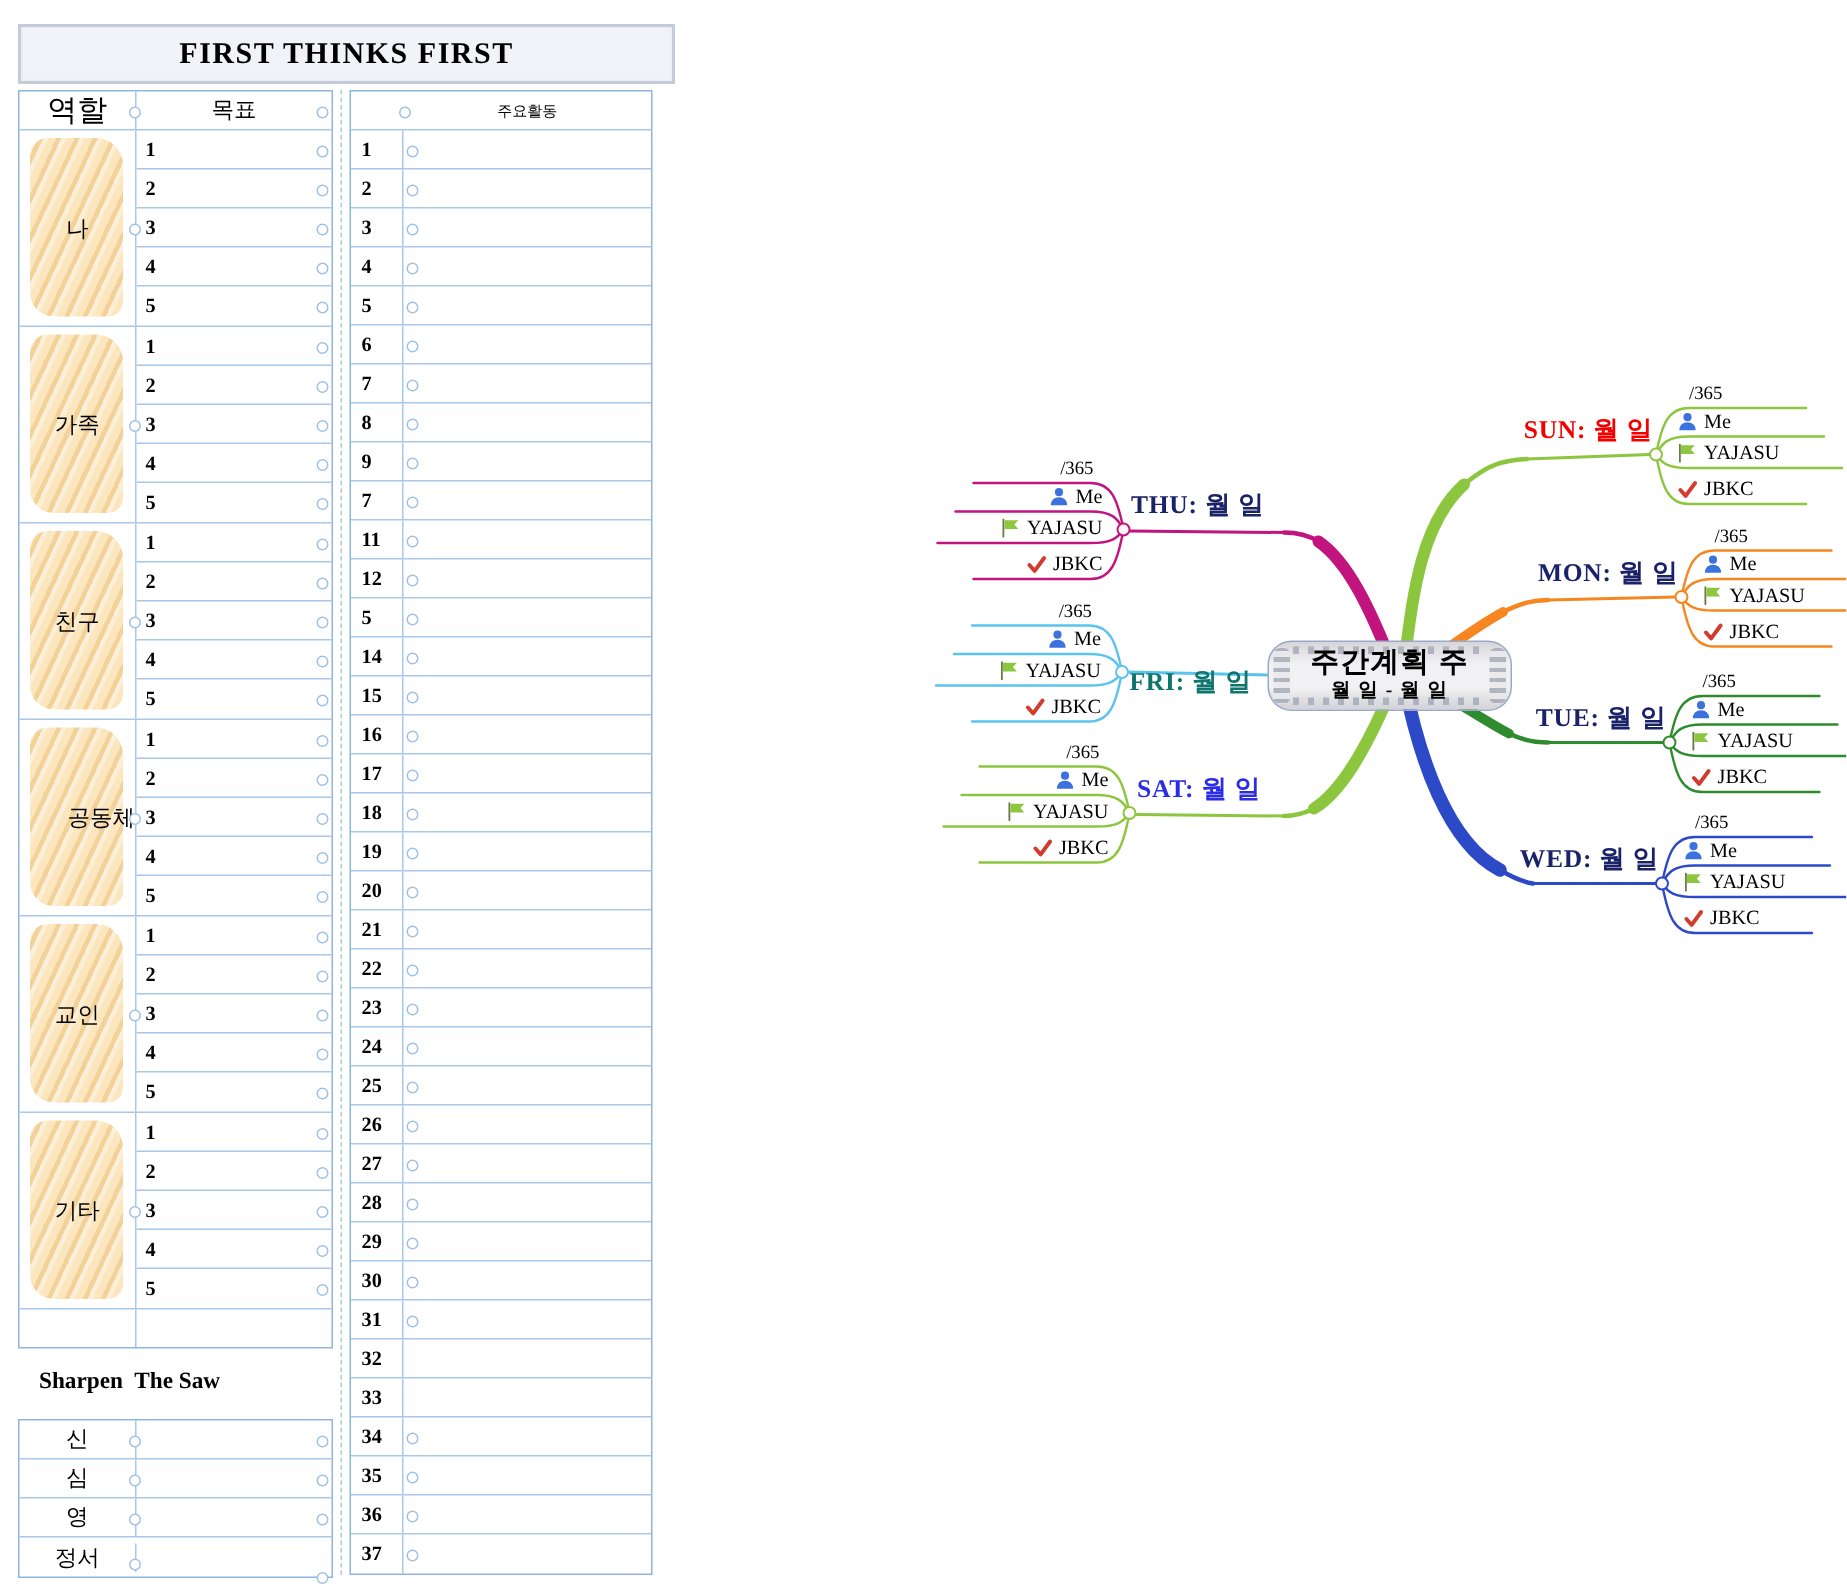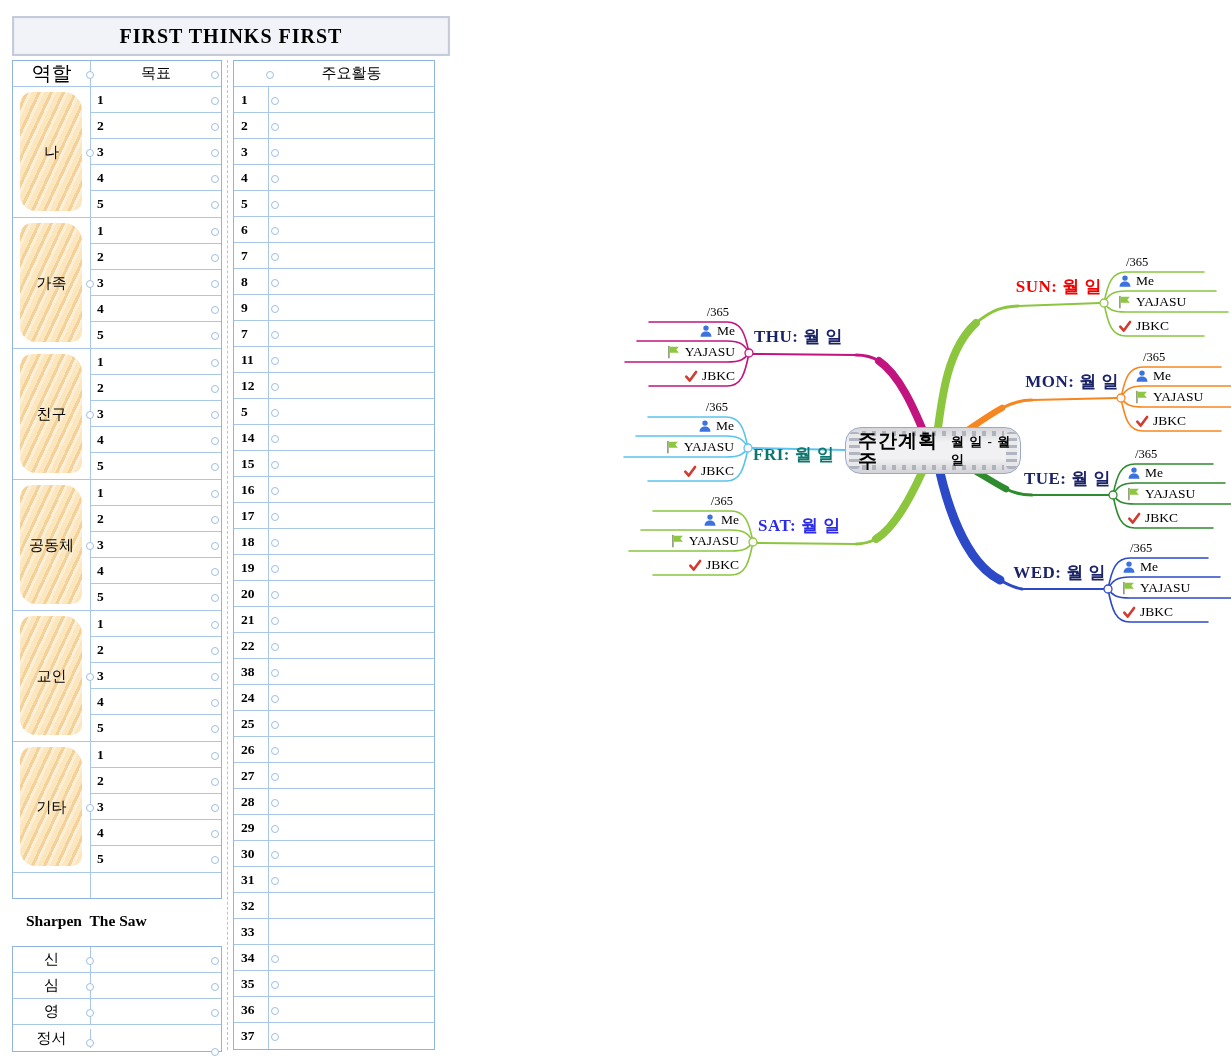--- a/index.html
+++ b/index.html
@@ -44,36 +44,36 @@
   .bt-row.last{border-bottom:none;align-items:center;}
   .bt-label{width:78px;box-sizing:border-box;border-right:1px solid #A9C7E8;position:relative;
     display:flex;align-items:center;justify-content:center;font-size:15px;}
   .bt-content{flex:1;position:relative;}
 
   #divider{position:absolute;left:227px;top:60px;height:990px;width:0;border-left:1px dashed #A9C7E8;}
 
   #right-table{position:absolute;left:233px;top:60px;width:202px;box-sizing:border-box;
     border:1px solid #8FB5DE;background:#fff;}
   .rt-header{height:26px;box-sizing:border-box;border-bottom:1px solid #A9C7E8;position:relative;
-    display:flex;align-items:center;justify-content:center;padding-left:35px;font-size:15px;}
+    display:flex;align-items:center;justify-content:center;padding-left:35px;font-size:10px;}
   .rt-row{display:flex;height:26px;box-sizing:border-box;border-bottom:1px solid #A9C7E8;position:relative;}
   .rt-row.last{border-bottom:none;}
   .rt-num{width:35px;box-sizing:border-box;border-right:1px solid #A9C7E8;
     display:flex;align-items:center;padding-left:7px;font-weight:bold;font-size:13.5px;}
   .rt-cell{flex:1;}
 
   .marker{position:absolute;width:6px;height:6px;border:1px solid #9FC0E4;border-radius:50%;
     background:#fff;z-index:4;}
 
   
   #map-lines{position:absolute;left:0;top:0;z-index:1;}
-  #center-node{position:absolute;left:845px;top:427px;width:176px;height:47px;box-sizing:border-box;z-index:2;
+  #center-node{position:absolute;left:845px;top:427px;width:163px;height:47px;box-sizing:border-box;z-index:2;
     border:1.5px solid #9BA9C9;border-radius:16px;
     background:linear-gradient(180deg,#D6D6DA,#F1F1F3 32%,#F1F1F3 68%,#D2D2D7);
-    display:flex;flex-direction:row;align-items:center;justify-content:center;padding-left:12px;}
+    display:flex;flex-direction:column;align-items:center;justify-content:center;}
   #center-node::before,#center-node::after{content:"";position:absolute;left:16px;right:16px;height:5px;
     background:repeating-linear-gradient(90deg,#9FA4B0 0 4px,transparent 4px 10px);opacity:.75;}
   #center-node::before{top:3px;} #center-node::after{bottom:3px;}
   .curl{position:absolute;top:4px;bottom:4px;width:11px;border-radius:4px;opacity:.85;
     background:repeating-linear-gradient(0deg,#A6ABB7 0 3px,#E9E9EB 3px 7px);}
   .curl-l{left:3px;} .curl-r{right:3px;}
   .cn-title{position:relative;z-index:1;font-weight:bold;font-size:19px;line-height:1.05;letter-spacing:1px;}
   .cn-sub{position:relative;z-index:1;font-weight:bold;font-size:13px;letter-spacing:1px;}
 
   .mm-day{position:absolute;z-index:3;font-weight:bold;font-size:17px;white-space:nowrap;letter-spacing:.5px;}
@@ -182,21 +182,21 @@
             <span>4</span>
             <span class="marker" style="right: 2px; top: 10px;"></span>
           </div>
           <div class="goal-row last">
             <span>5</span>
             <span class="marker" style="right: 2px; top: 10px;"></span>
           </div>
         </div>
       </div>
       <div class="role-group group-sep">
-        <div class="role-cell" style="border-bottom: none;">
+        <div class="role-cell" style="border-bottom: none; justify-content: flex-end;">
           <span class="role-scribble"></span>
           <span class="role-text">공동체</span>
           <span class="marker" style="right: -4px; top: 62px;"></span>
         </div>
         <div class="goal-col">
           <div class="goal-row">
             <span>1</span>
             <span class="marker" style="right: 2px; top: 10px;"></span>
           </div>
           <div class="goal-row">
@@ -433,21 +433,21 @@
         <div class="rt-num">21</div>
         <div class="rt-cell"></div>
         <span class="marker" style="left: 37px; top: 10px;"></span>
       </div>
       <div class="rt-row">
         <div class="rt-num">22</div>
         <div class="rt-cell"></div>
         <span class="marker" style="left: 37px; top: 10px;"></span>
       </div>
       <div class="rt-row">
-        <div class="rt-num">38</div>
+        <div class="rt-num">23</div>
         <div class="rt-cell"></div>
         <span class="marker" style="left: 37px; top: 10px;"></span>
       </div>
       <div class="rt-row">
         <div class="rt-num">24</div>
         <div class="rt-cell"></div>
         <span class="marker" style="left: 37px; top: 10px;"></span>
       </div>
       <div class="rt-row">
         <div class="rt-num">25</div>

